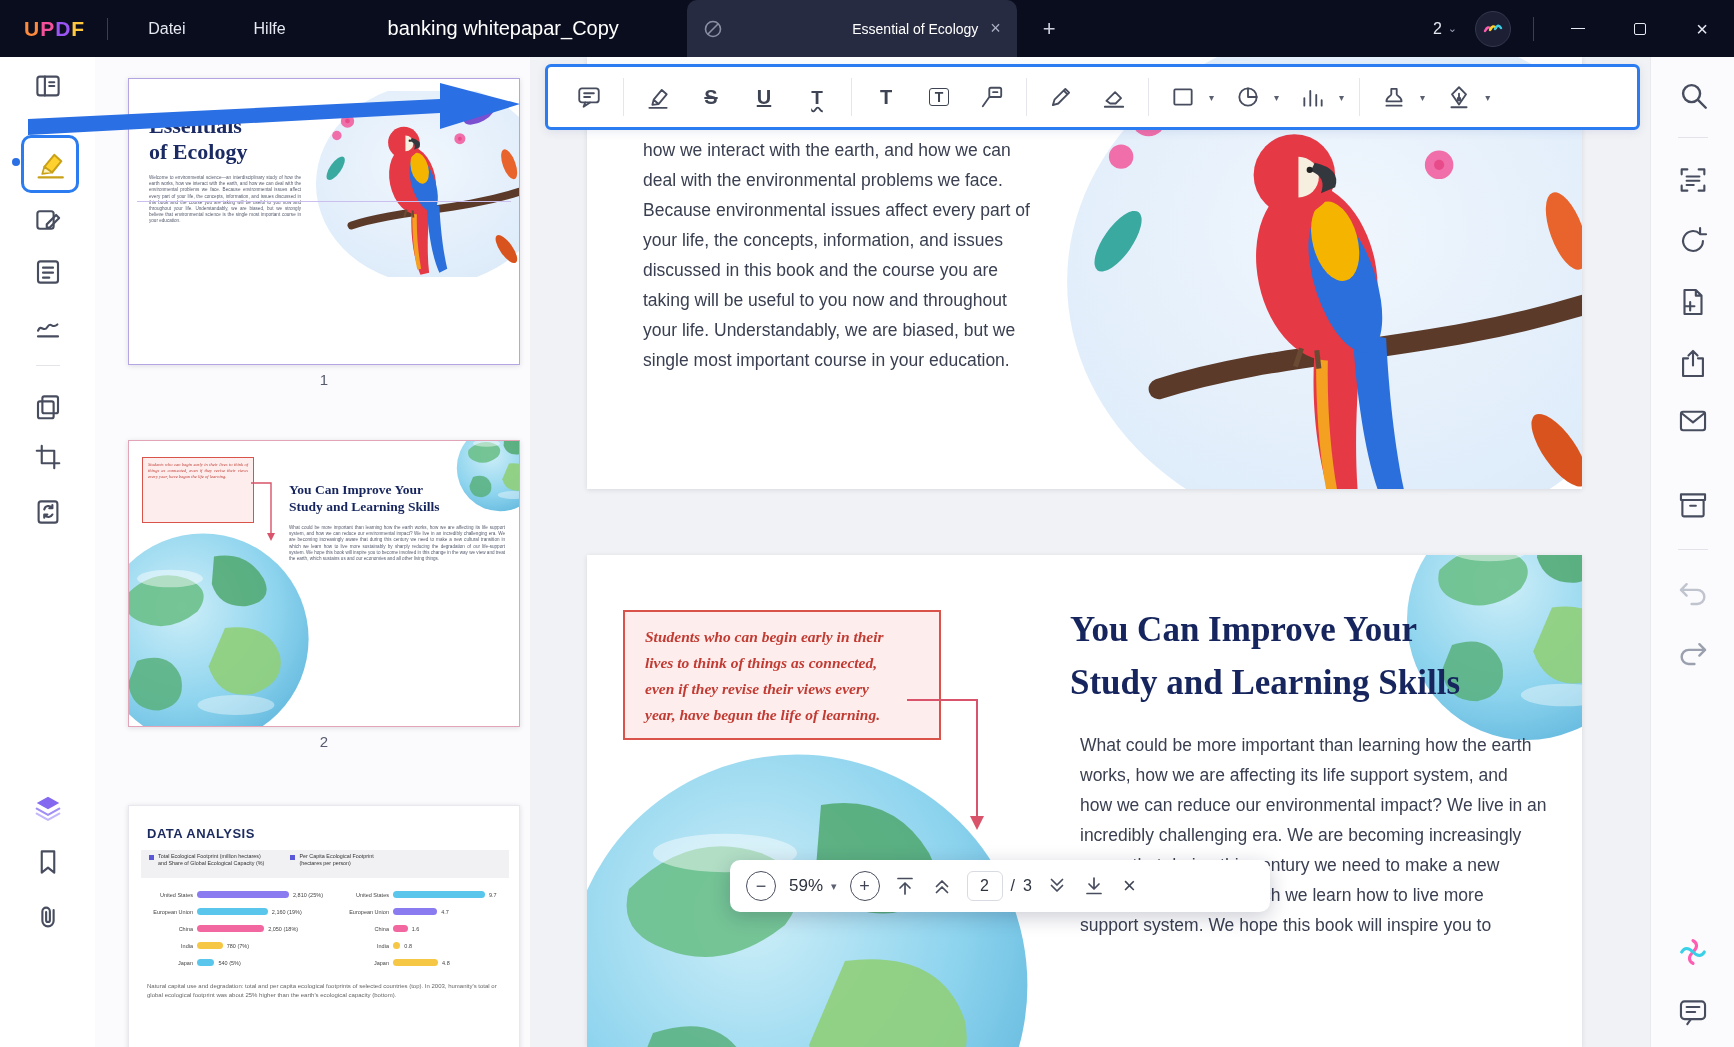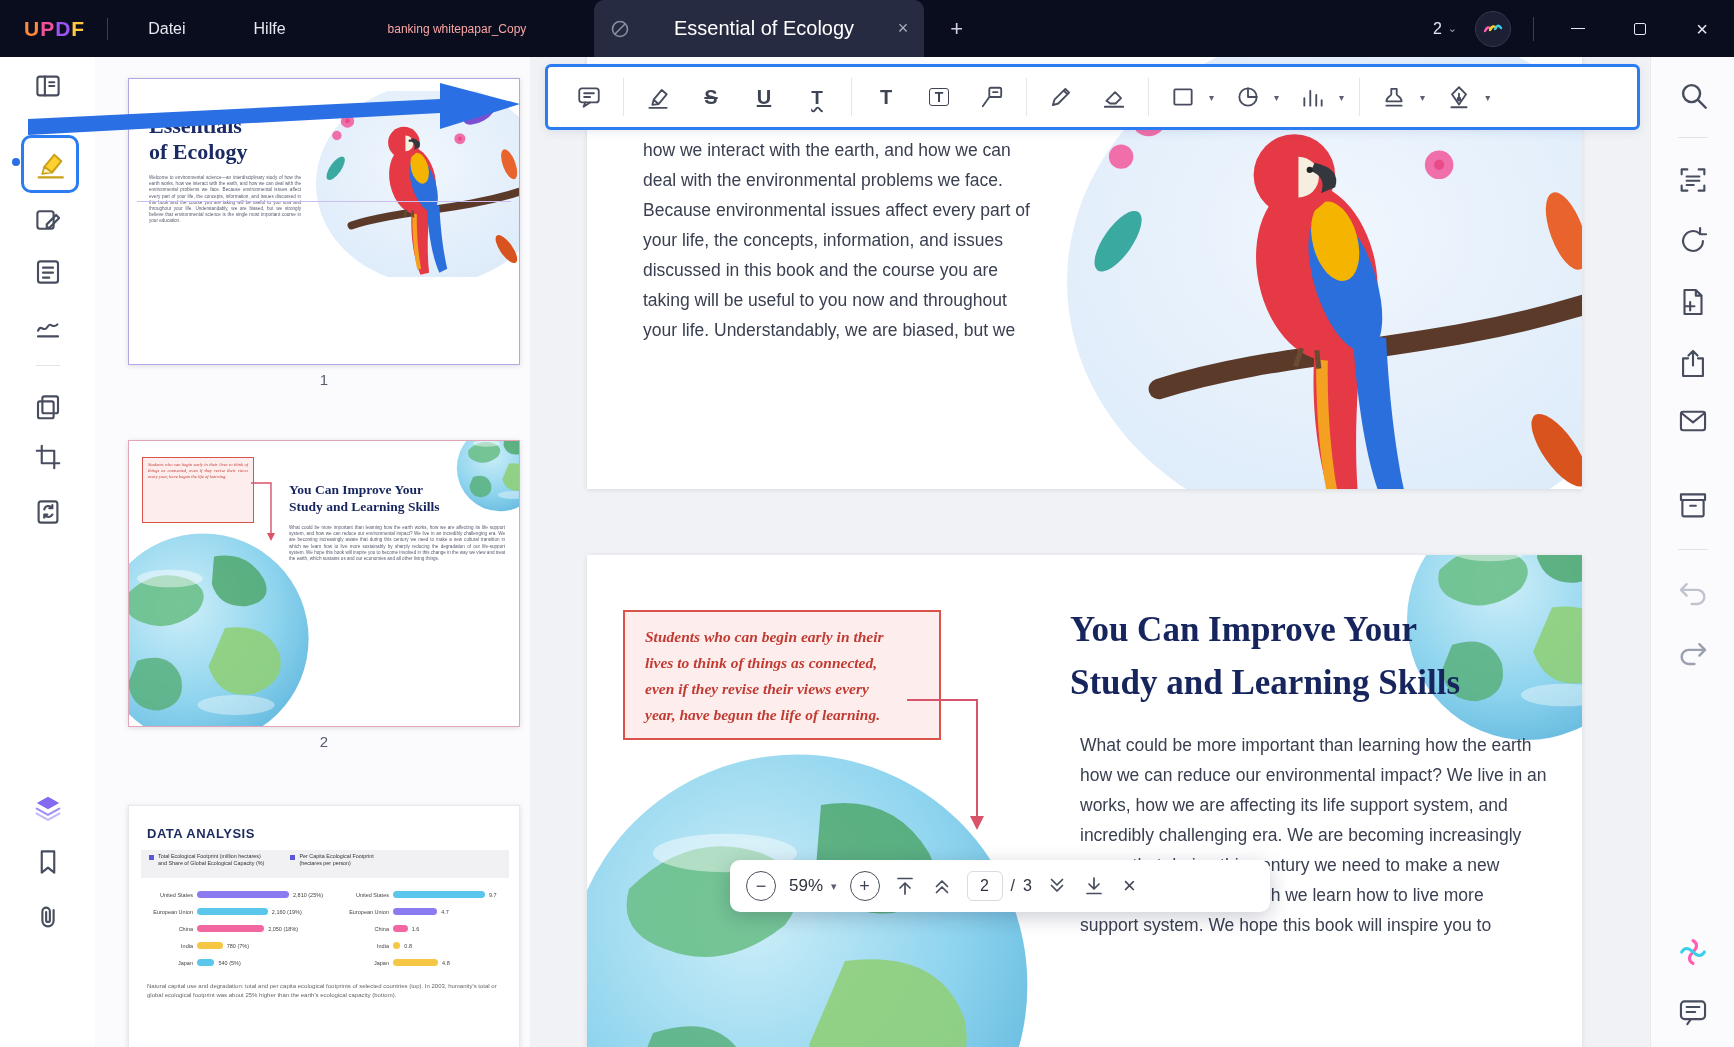--- a/index.html
+++ b/index.html
@@ -7,23 +7,23 @@
   body{font-family:"Liberation Sans",sans-serif}
   .app{position:relative;width:1734px;height:1047px;background:#f1f2f5;overflow:hidden}
 
   
   .titlebar{position:absolute;top:0;left:0;right:0;height:57px;background:#0a0d1e;display:flex;align-items:center;color:#dfe2ee;z-index:20}
   .logo{margin-left:24px;font-weight:bold;font-size:21px;letter-spacing:1px;display:flex;cursor:pointer}
   .logo .c0{color:#ff8a3c}.logo .c1{color:#f5509a}.logo .c2{color:#9a55f2}.logo .c3{color:#ffc83d}
   .tb-sep{width:1px;height:22px;background:#3a3e52;margin:0 26px 0 22px}
   .menu-item{background:none;border:none;color:#e7e9f2;font-size:16px;padding:8px 14px;margin-right:40px;cursor:pointer;font-family:Liberation Sans, sans-serif}
   .tab{display:flex;align-items:center}
-  .tab.inactive{margin-left:48px;color:#fca5a5;font-size:12px;white-space:nowrap;cursor:pointer}
+  .tab.inactive{margin-left:48px;color:#ffffff;font-size:20px;white-space:nowrap;cursor:pointer}
   .tab.active{margin-left:68px;height:57px;padding:0 16px;background:#272b41;border-radius:10px 10px 0 0;gap:12px;width:330px;cursor:pointer}
-  .tab-label{font-size:20px;color:#fff;flex:1;text-align:center;white-space:nowrap}
+  .tab-label{font-size:14px;color:#fff;flex:1;text-align:right;white-space:nowrap}
   .tab-close{color:#aab0c4;font-size:18px;cursor:pointer}
   .new-tab{background:none;border:none;color:#cdd0dc;font-size:22px;margin-left:26px;cursor:pointer}
   .tb-right{margin-left:auto;display:flex;align-items:center;gap:18px;margin-right:10px}
   .tab-count{display:flex;align-items:center;gap:6px;font-size:16px;color:#e5e7f0;cursor:pointer}
   .chev{font-size:11px;color:#99a0b5}
   .avatar{width:36px;height:36px;border-radius:50%;background:#1d2034;display:flex;align-items:center;justify-content:center;border:1px solid #34384e;cursor:pointer}
   .tb-sep2{width:1px;height:24px;background:#3a3e52;margin:0 4px}
   .win-btn{width:44px;height:40px;background:none;border:none;display:flex;align-items:center;justify-content:center;color:#e7e9f2;cursor:pointer}
   .min-glyph{width:14px;border-top:1.5px solid #e7e9f2;display:inline-block}
   .max-glyph{width:12px;height:12px;border:1.5px solid #e7e9f2;border-radius:2px;display:inline-block}
@@ -407,20 +407,21 @@
         <use href="#parrot-art"></use>
       </svg>
     <div class="p1text">
         <div>how we interact with the earth, and how we can</div>
         <div>deal with the environmental problems we face.</div>
         <div>Because environmental issues affect every part of</div>
         <div>your life, the concepts, information, and issues</div>
         <div>discussed in this book and the course you are</div>
         <div>taking will be useful to you now and throughout</div>
         <div>your life. Understandably, we are biased, but we</div>
+        <div>single most important course in your education.</div>
       </div>
   </section>
 
   <section class="page page2">
     <svg class="earth-small" viewBox="0 0 200 200">
         <use href="#earth-art"></use>
       </svg>
     <svg class="earth-big" viewBox="0 0 200 200">
         <use href="#earth-art"></use>
       </svg>
@@ -433,22 +434,22 @@
     <svg style="position:absolute;left:315px;top:135px;z-index:3" width="120" height="150" viewBox="0 0 120 150">
       <path d="M5 10 H75 V126" stroke="#d9536a" stroke-width="2" fill="none"></path>
       <path d="M68 126 h14 l-7 14z" fill="#d9536a"></path>
     </svg>
     <div class="p2head">
       <div>You Can Improve Your</div>
       <div>Study and Learning Skills</div>
     </div>
     <div class="p2body">
         <div>What could be more important than learning how the earth</div>
+        <div>works, how we are affecting its life support system, and</div>
         <div>how we can reduce our environmental impact? We live in an</div>
-        <div>works, how we are affecting its life support system, and</div>
         <div>incredibly challenging era. We are becoming increasingly</div>
         <div>aware that during this century we need to make a new</div>
         <div>cultural transition in which we learn how to live more</div>
         <div>support system. We hope this book will inspire you to</div>
       </div>
   </section>
 
   <div class="toolbar">
     <button class="tb-btn">
       <svg width="26" height="26" viewBox="0 0 24 24">

